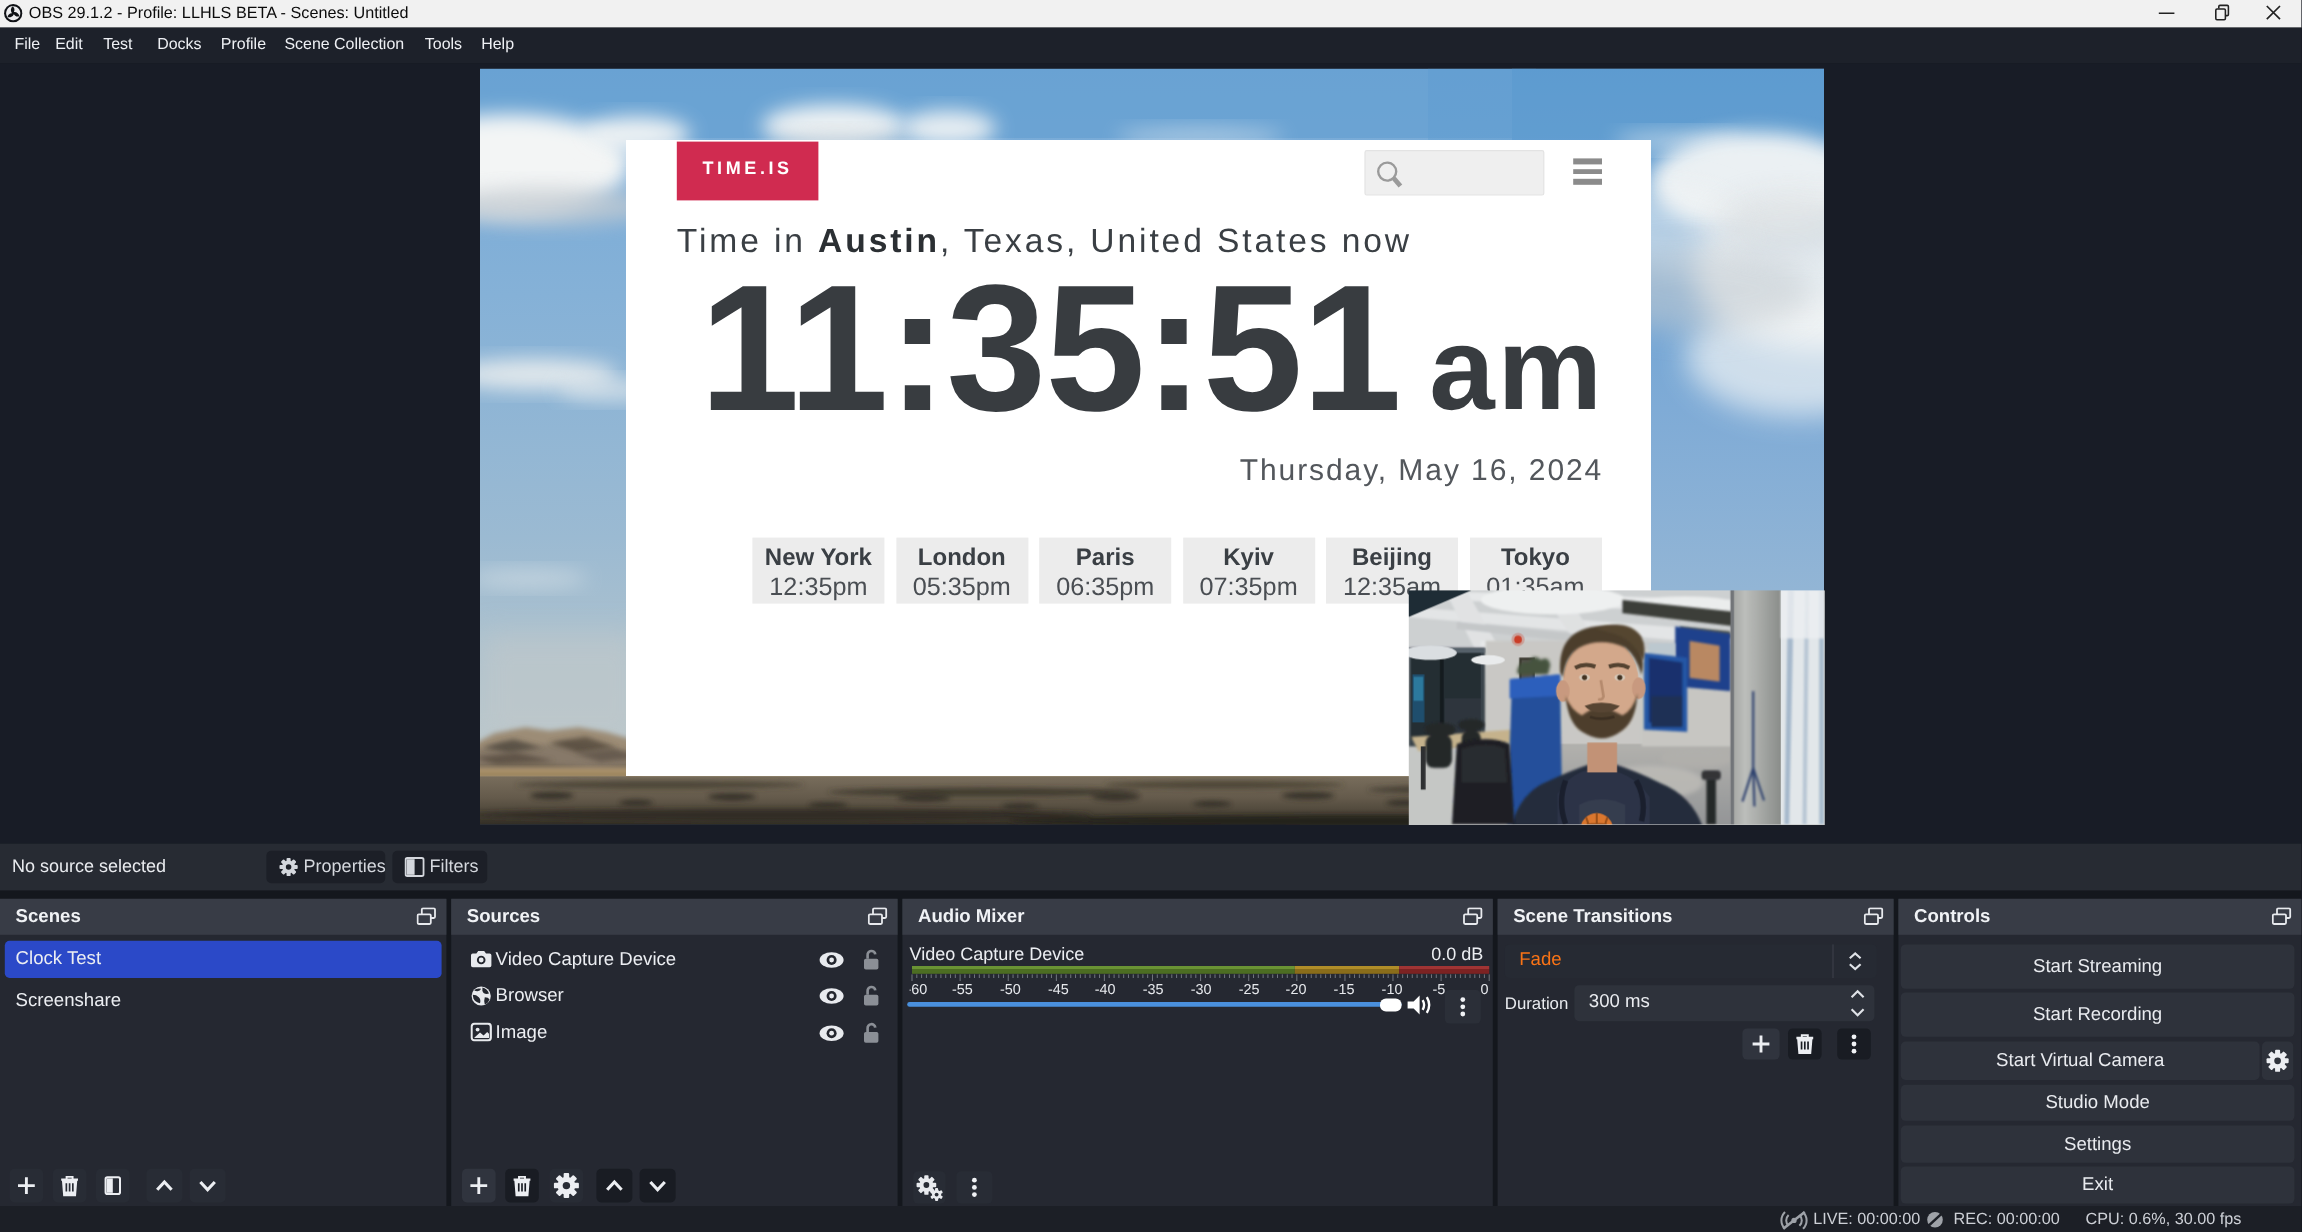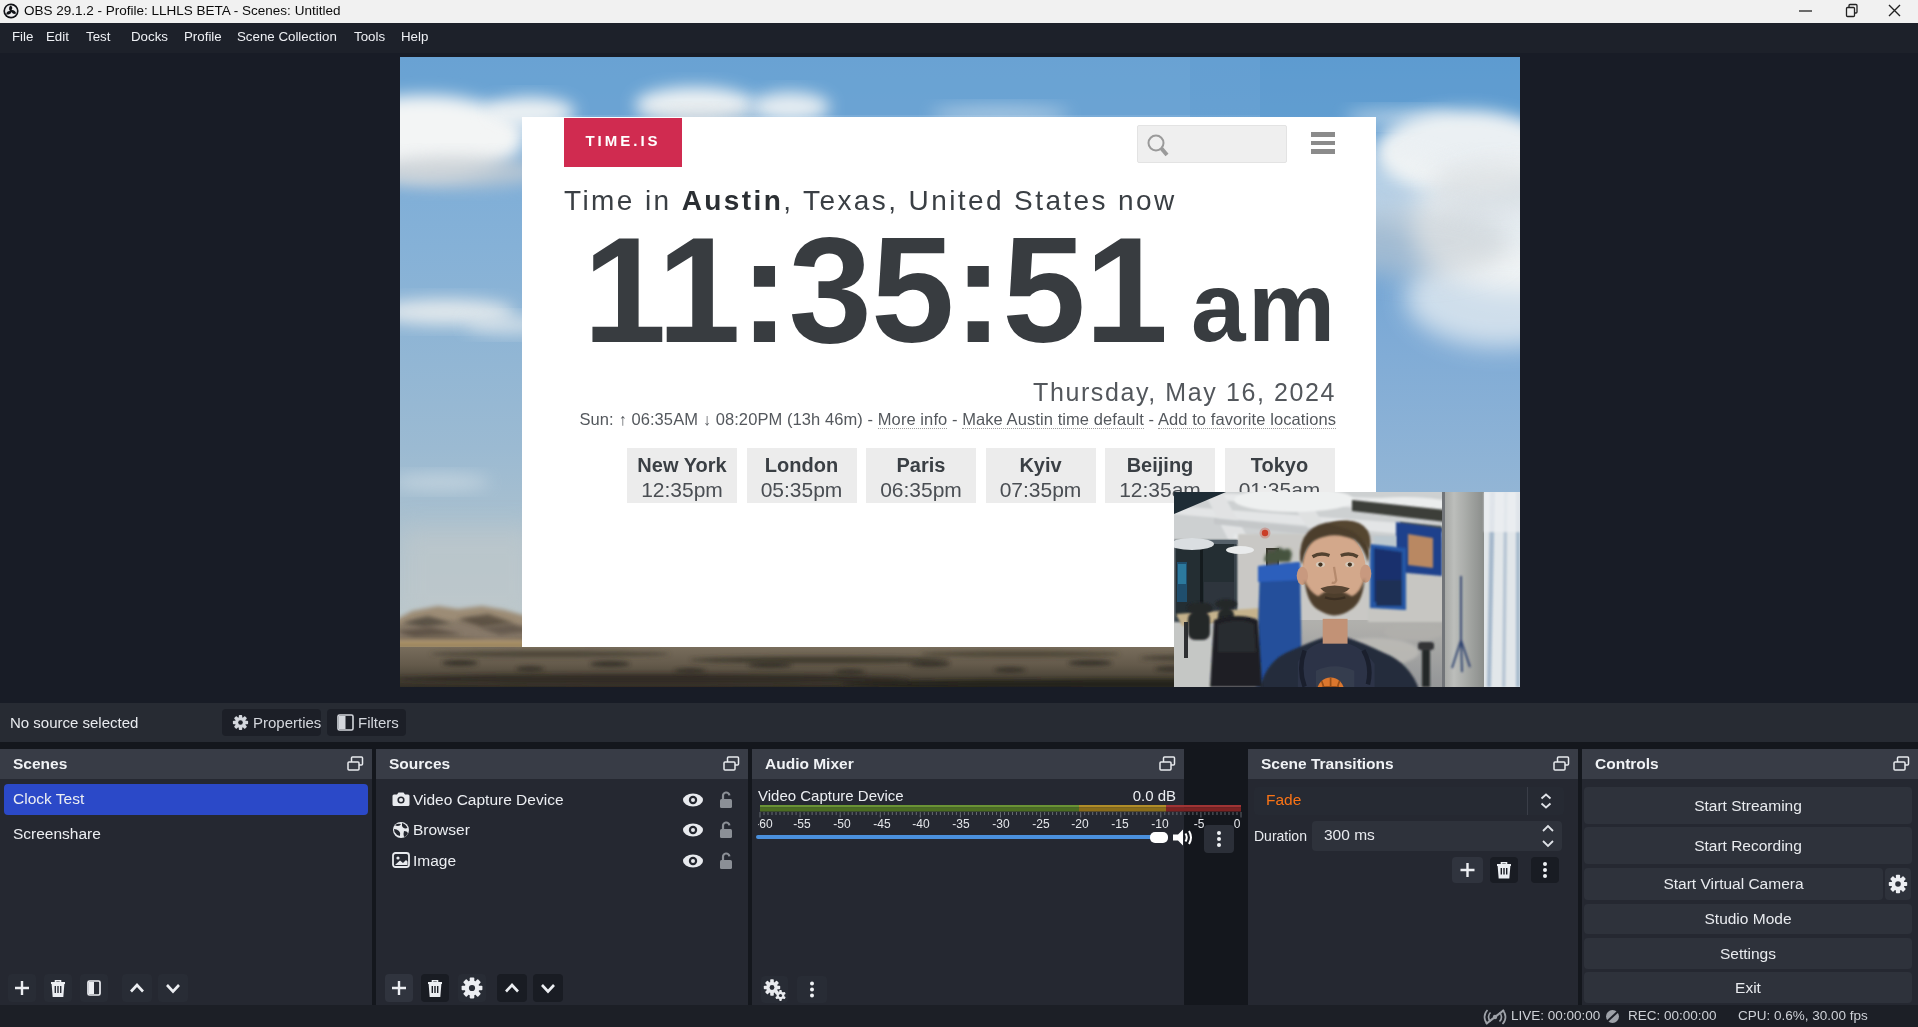--- a/index.html
+++ b/index.html
@@ -47,21 +47,21 @@
   .tbtn { position:absolute; top:6px; height:27px; background:#1c1f27; border-radius:4px; color:#d4d7dd; font-size:15px; line-height:27px; }
 
   
   .panel { position:absolute; top:749px; height:256px; background:#252831; }
   .phead { position:absolute; left:0; top:0; right:0; height:30px; background:#383c46; }
   .phead .t { position:absolute; left:13px; top:6px; font-size:15.5px; font-weight:bold; color:#f0f2f5; }
   .popicon { position:absolute; top:7px; width:17px; height:15px; }
 
   #p-scenes { left:0; width:372px; }
   #p-sources { left:376px; width:372px; }
-  #p-mixer { left:752px; width:432px; }
+  #p-mixer { left:752px; width:492px; }
   #p-trans { left:1248px; width:330px; }
   #p-controls { left:1582px; width:336px; }
 
   .sel-row { position:absolute; left:4px; right:4px; top:35px; height:31px; background:#2b49c8; border-radius:4px; }
   .row-label { position:absolute; left:13px; font-size:15.5px; color:#eceef2; }
 
   .sqbtn { position:absolute; width:28px; height:28px; background:#282c35; border-radius:4px; }
   .sqbtn.dark { background:#191c23; }
   .sqbtn.lite { background:#30343e; }
 
@@ -221,21 +221,20 @@
         <path d="M 17.5 16.5 L 23 23" stroke="#9a9a9a" stroke-width="4"></path>
       </svg>
       <div id="burger">
           <div style="top:0"></div>
           <div style="top:8.5px"></div>
           <div style="top:17px"></div>
         </div>
       <div id="heading">Time in <b style="color:#2b2f33">Austin</b>, Texas, United States now</div>
       <div id="clock"><span class="digits">11:35:51</span><span class="ampm">am</span></div>
       <div id="dateline">Thursday, May 16, 2024</div>
-      <div id="sunline">Sun: ↑ 06:35AM ↓ 08:20PM (13h 46m) - <span class="lnk">More info</span> - <span class="lnk">Make Austin time default</span> - <span class="lnk">Add to favorite locations</span></div>
       <div id="citytable">
         <div class="citycell"><div class="cn">New York</div><div class="ct">12:35pm</div></div>
         <div class="citycell"><div class="cn">London</div><div class="ct">05:35pm</div></div>
         <div class="citycell"><div class="cn">Paris</div><div class="ct">06:35pm</div></div>
         <div class="citycell"><div class="cn">Kyiv</div><div class="ct">07:35pm</div></div>
         <div class="citycell"><div class="cn">Beijing</div><div class="ct">12:35am</div></div>
         <div class="citycell"><div class="cn">Tokyo</div><div class="ct">01:35am</div></div>
       </div>
     </div>
     <svg id="webcam" width="346" height="195" viewBox="0 0 346 195" preserveAspectRatio="none">

